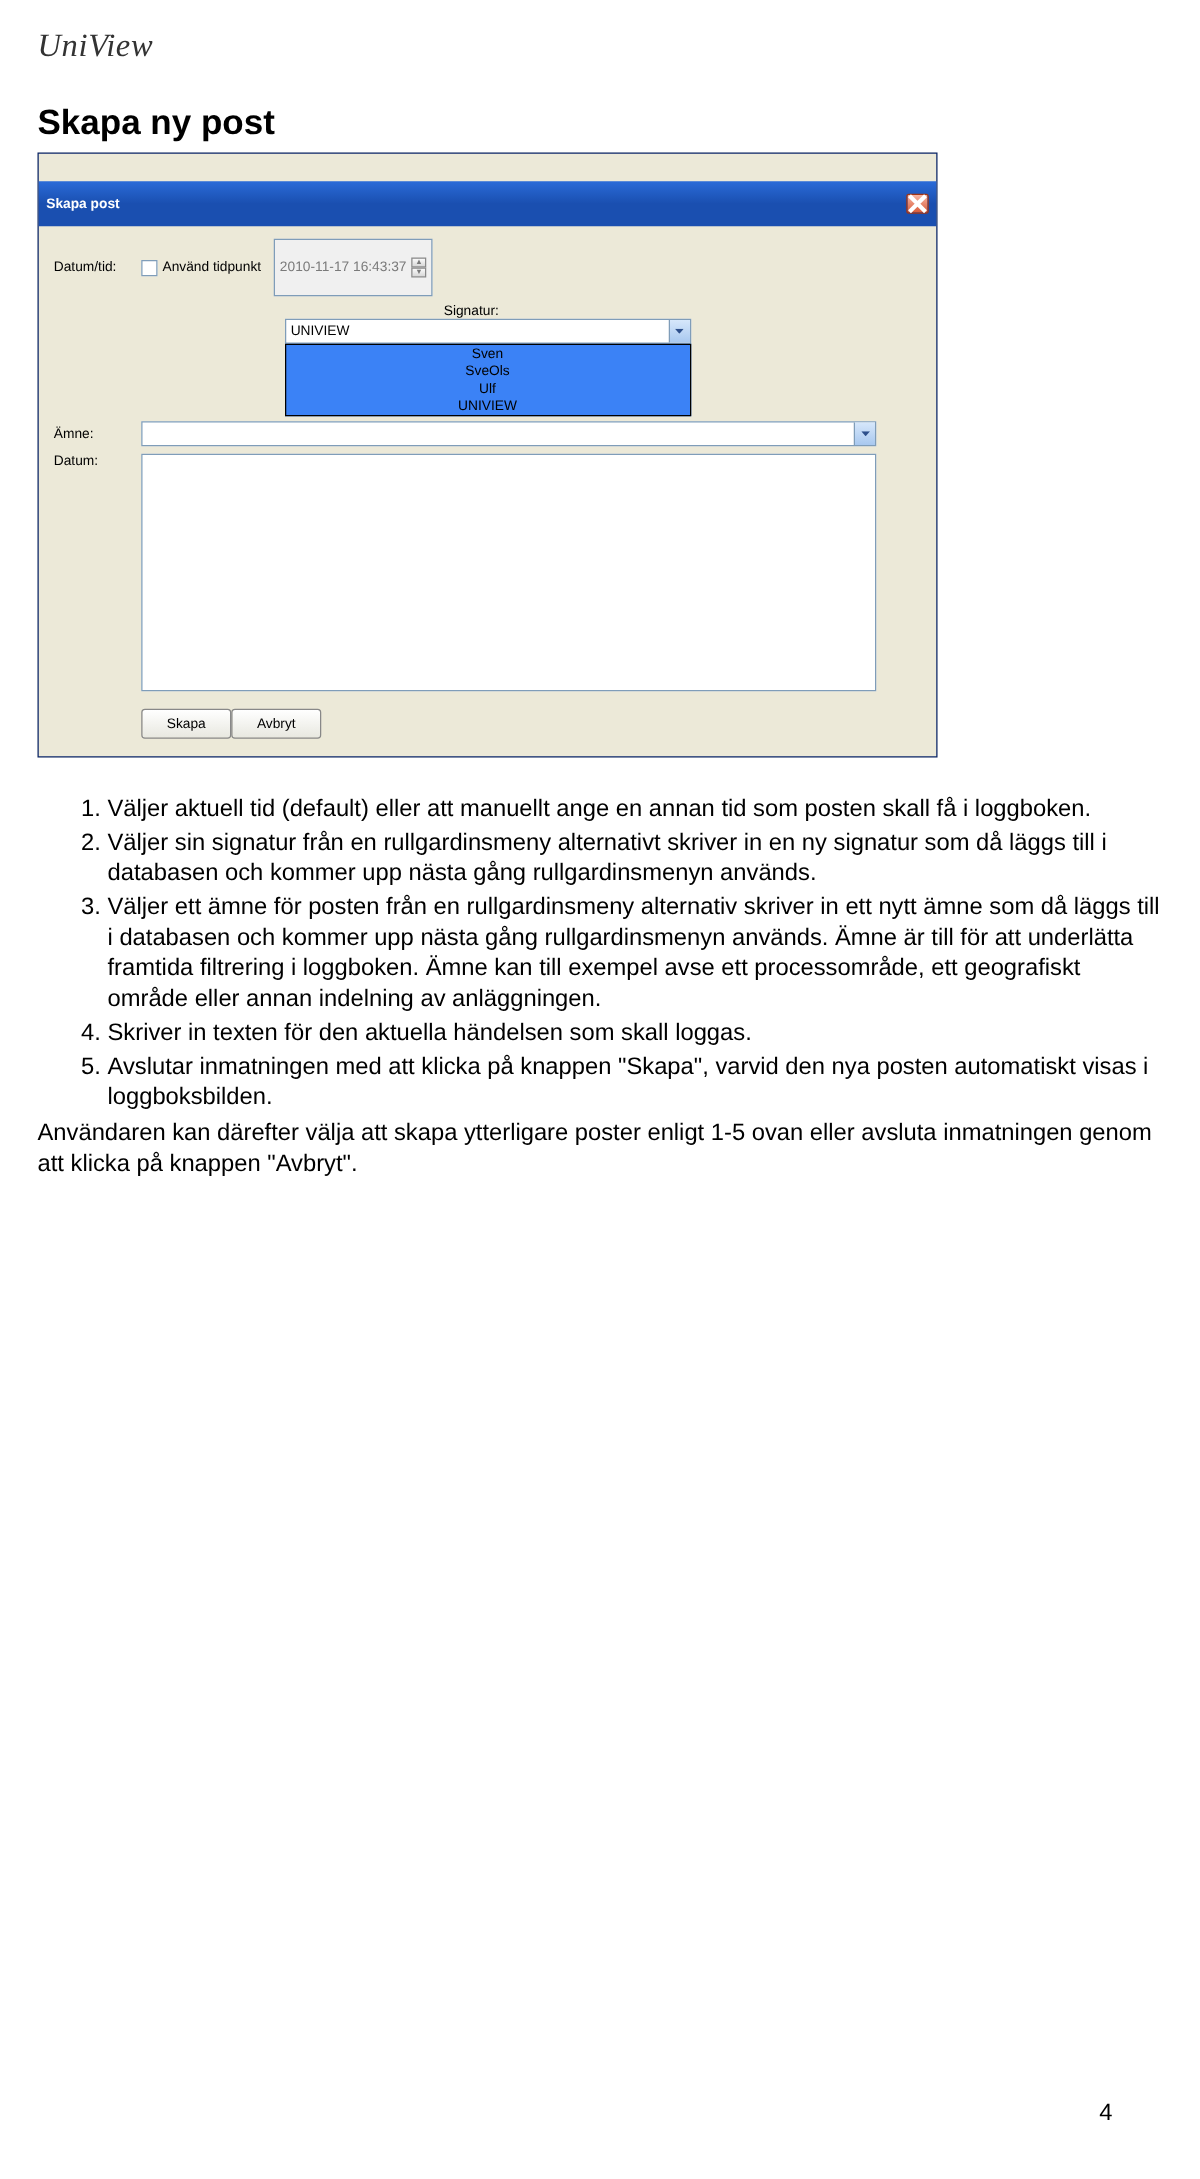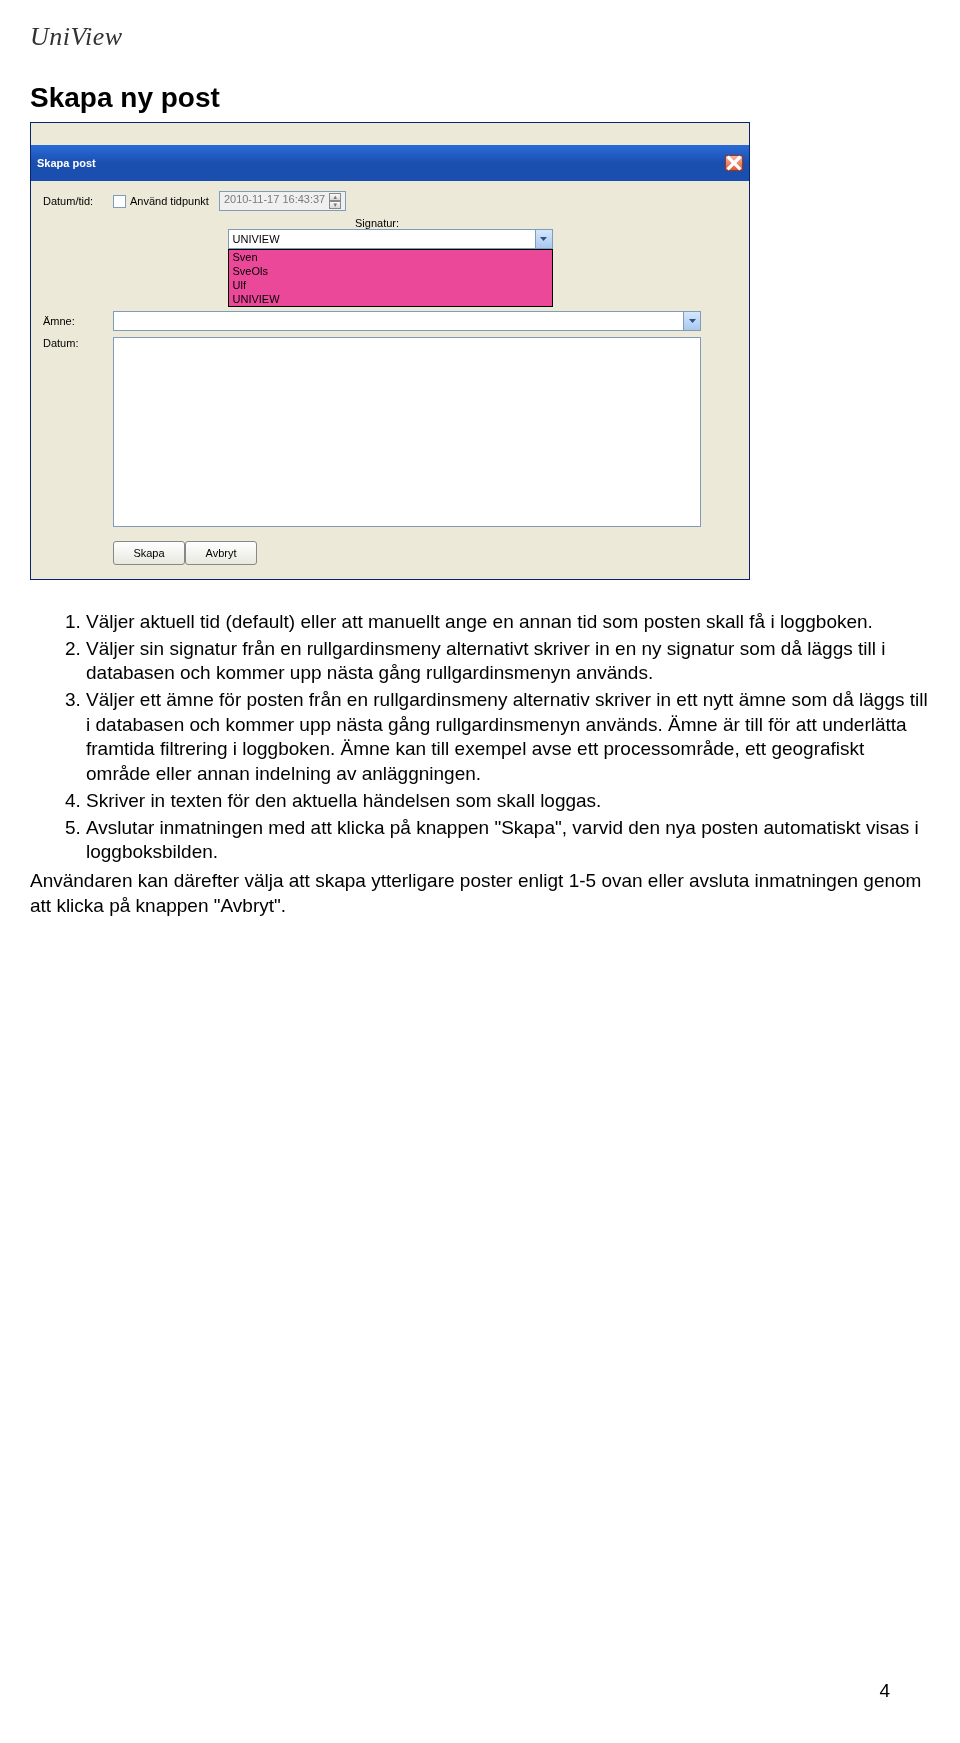--- a/index.html
+++ b/index.html
@@ -67,21 +67,21 @@
   .dialog-body { padding: 10px 12px 14px 12px; }
   .form-row { display: flex; align-items: center; margin-bottom: 6px; }
   .form-label { width: 70px; flex-shrink: 0; }
   .checkbox {
     width: 13px; height: 13px; border: 1px solid #7f9db9;
     background: #fff; display: inline-block; margin-right: 4px;
     vertical-align: middle;
   }
   .dt-box {
     border: 1px solid #7f9db9; background: #f0f0f0;
-    padding: 1px 4px; display: inline-flex; 
+    padding: 14px 4px; display: inline-flex; align-items: center;
     color: #7a7a7a; margin-left: 10px;
   }
   .spinner-btns {
     display: inline-flex; flex-direction: column; margin-left: 4px;
   }
   .spinner-btn {
     width: 12px; height: 8px; border: 1px solid #888;
     background: linear-gradient(to bottom,#fafafa,#d8d8d8);
     font-size: 6px; line-height: 6px; text-align: center;
     cursor: pointer;
@@ -103,22 +103,23 @@
     cursor: pointer;
   }
   .combo-btn svg { width: 7px; height: 4px; }
   .signatur-combo { width: 325px; }
   .amne-combo { width: 588px; }
   .dropdown-list {
     position: absolute;
     top: 19px; left: -1px;
     width: 325px;
     border: 1px solid #000;
-    background: #ec4899;
+    background: #3b82f6;
     z-index: 5;
+    text-align: center;
   }
   .dropdown-list .opt { padding: 1px 4px; cursor: pointer; }
   .textarea {
     width: 588px; height: 190px;
     border: 1px solid #7f9db9;
     background: #fff;
     resize: none;
     font-family: Tahoma, Arial, sans-serif;
     font-size: 11px;
     padding: 2px 4px;

